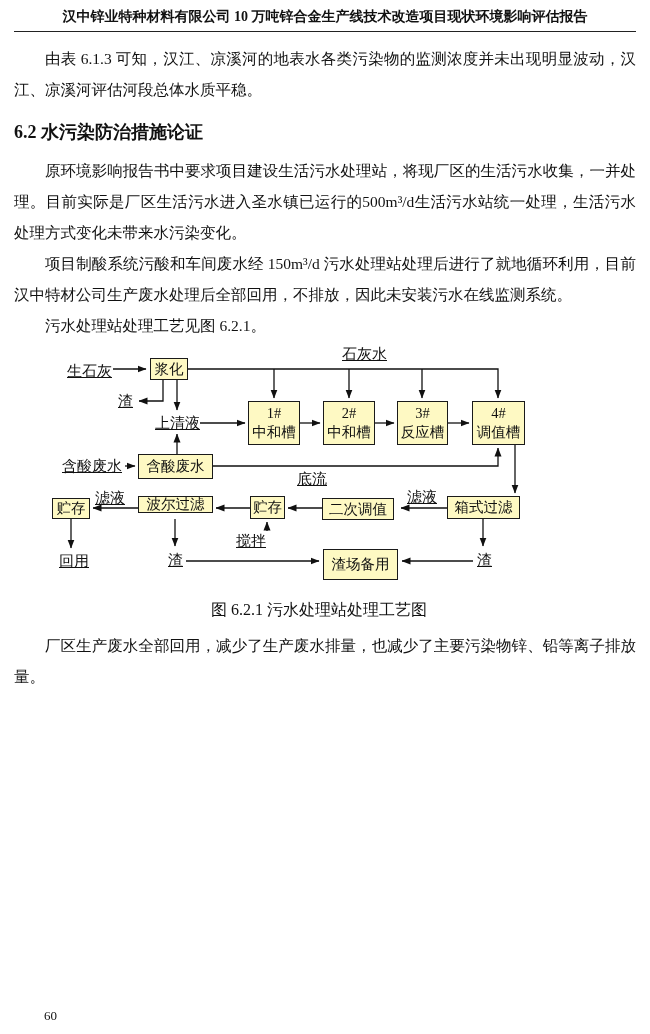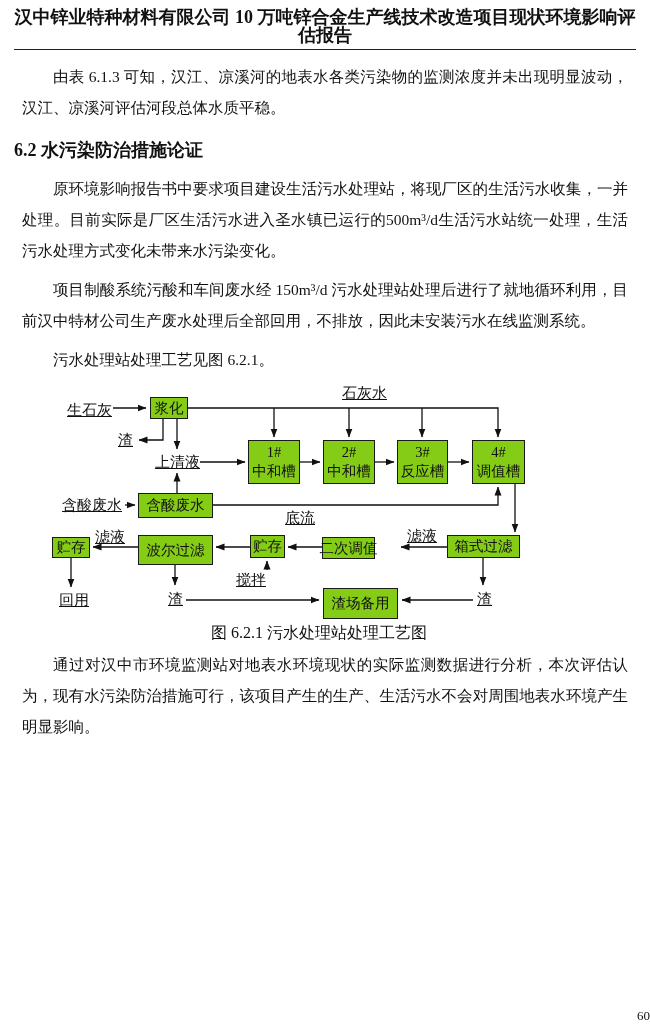--- a/index.html
+++ b/index.html
@@ -4,55 +4,55 @@
 <style>
   html,body { margin:0; padding:0; background:#888; }
   .page {
     width:650px; height:1034px; margin:0 auto; background:#ffffff;
     position:relative; overflow:hidden; color:#111;
     font-family:"Liberation Serif","DejaVu Serif",serif;
   }
   .header {
     margin:0 14px; padding:8px 0 5px 0;
     border-bottom:1.6px solid #222;
-    text-align:center; font-weight:bold; font-size:18px; line-height:18px;
+    text-align:center; font-weight:bold; font-size:14px; line-height:18px;
   }
   .content { padding:0 14px; }
   .content p {
-    margin:8px; text-align:justify; text-indent:2em;
+    margin:0; text-align:justify; text-indent:2em;
     font-size:15.5px; line-height:31px;
   }
   .p-intro { margin-top:11px !important; }
   .section-heading {
     margin:14px 0 0 0; font-size:18px; line-height:26px; font-weight:bold;
   }
   .p-domestic { margin-top:10px !important; }
   
   .figure {
     position:relative; width:650px; height:238px; margin-top:3px;
   }
   .figure svg { position:absolute; left:0; top:0; }
   .dbox {
-    position:absolute; box-sizing:border-box; background:#84cc16;
+    position:absolute; box-sizing:border-box; background:#fef9c3;
     border:1.4px solid #1a1a1a;
     display:flex; flex-direction:column; align-items:center; justify-content:center;
     font-size:14.5px; line-height:19px; text-align:center; white-space:nowrap;
   }
   .dlabel {
     position:absolute; font-size:15px; line-height:18px; white-space:nowrap;text-decoration:underline;
   }
   .caption {
-    margin-top:2px; padding-right:12px; text-align:center;
+    margin-top:18px; padding-right:12px; text-align:center;
     font-size:16px; line-height:20px;
   }
   .p-reuse { margin-top:10px !important; }
   .p-conclusion { margin-top:6px !important; }
   .page-number {
     position:absolute; left:0; right:0; top:1008px;
-    text-align:right; font-size:13px;margin-left:44px;
+    text-align:left; font-size:13px;margin-left:44px;
   }
 </style>
 </head>
 <body>
 
 <div class="page">
 
   <div class="header">汉中锌业特种材料有限公司 10 万吨锌合金生产线技术改造项目现状环境影响评估报告</div>
 
   <div class="content">
@@ -117,41 +117,41 @@
       <div>反应槽</div>
     </div>
     <div class="dbox" style="left:472px;top:57px;width:53px;height:44px">
       <div>4#</div>
       <div>调值槽</div>
     </div>
 
     <div class="dbox" style="left:138px;top:110px;width:75px;height:25px">含酸废水</div>
 
     <div class="dbox" style="left:52px;top:154px;width:38px;height:21px">贮存</div>
-    <div class="dbox" style="left:138px;top:152px;width:75px;height:30px">波尔过滤</div>
+    <div class="dbox" style="left:138px;top:152px;width:75px;height:17px">波尔过滤</div>
     <div class="dbox" style="left:250px;top:152px;width:35px;height:23px">贮存</div>
-    <div class="dbox" style="left:322px;top:154px;width:53px;height:22px">二次调值</div>
+    <div class="dbox" style="left:322px;top:154px;width:72px;height:22px">二次调值</div>
     <div class="dbox" style="left:447px;top:152px;width:73px;height:23px">箱式过滤</div>
     <div class="dbox" style="left:323px;top:205px;width:75px;height:31px">渣场备用</div>
 
     <div class="dlabel" style="left:67px;top:18px">生石灰</div>
     <div class="dlabel" style="left:342px;top:1px">石灰水</div>
     <div class="dlabel" style="left:118px;top:48px">渣</div>
     <div class="dlabel" style="left:155px;top:70px">上清液</div>
     <div class="dlabel" style="left:62px;top:113px">含酸废水</div>
-    <div class="dlabel" style="left:285px;top:126px">底流</div>
+    <div class="dlabel" style="left:297px;top:126px">底流</div>
     <div class="dlabel" style="left:95px;top:145px">滤液</div>
     <div class="dlabel" style="left:407px;top:144px">滤液</div>
     <div class="dlabel" style="left:236px;top:188px">搅拌</div>
     <div class="dlabel" style="left:59px;top:208px">回用</div>
     <div class="dlabel" style="left:168px;top:207px">渣</div>
     <div class="dlabel" style="left:477px;top:207px">渣</div>
   </div>
 
   <div class="caption">图 6.2.1  污水处理站处理工艺图</div>
 
   <div class="content">
-    <p class="p-conclusion">通过对汉中市环境监测站对地表水环境现状的实际监测数据进行分析，本次评估认为，现有水污染防治措施可行，该项目产生的生产、生活污水不会对周围地表水环境产生明显影响。</p>
+    <p class="p-reuse">厂区生产废水全部回用，减少了生产废水排量，也减少了主要污染物锌、铅等离子排放量。</p>
   </div>
 
   <div class="page-number">60</div>
 
 </div>
 
 </body></html>

